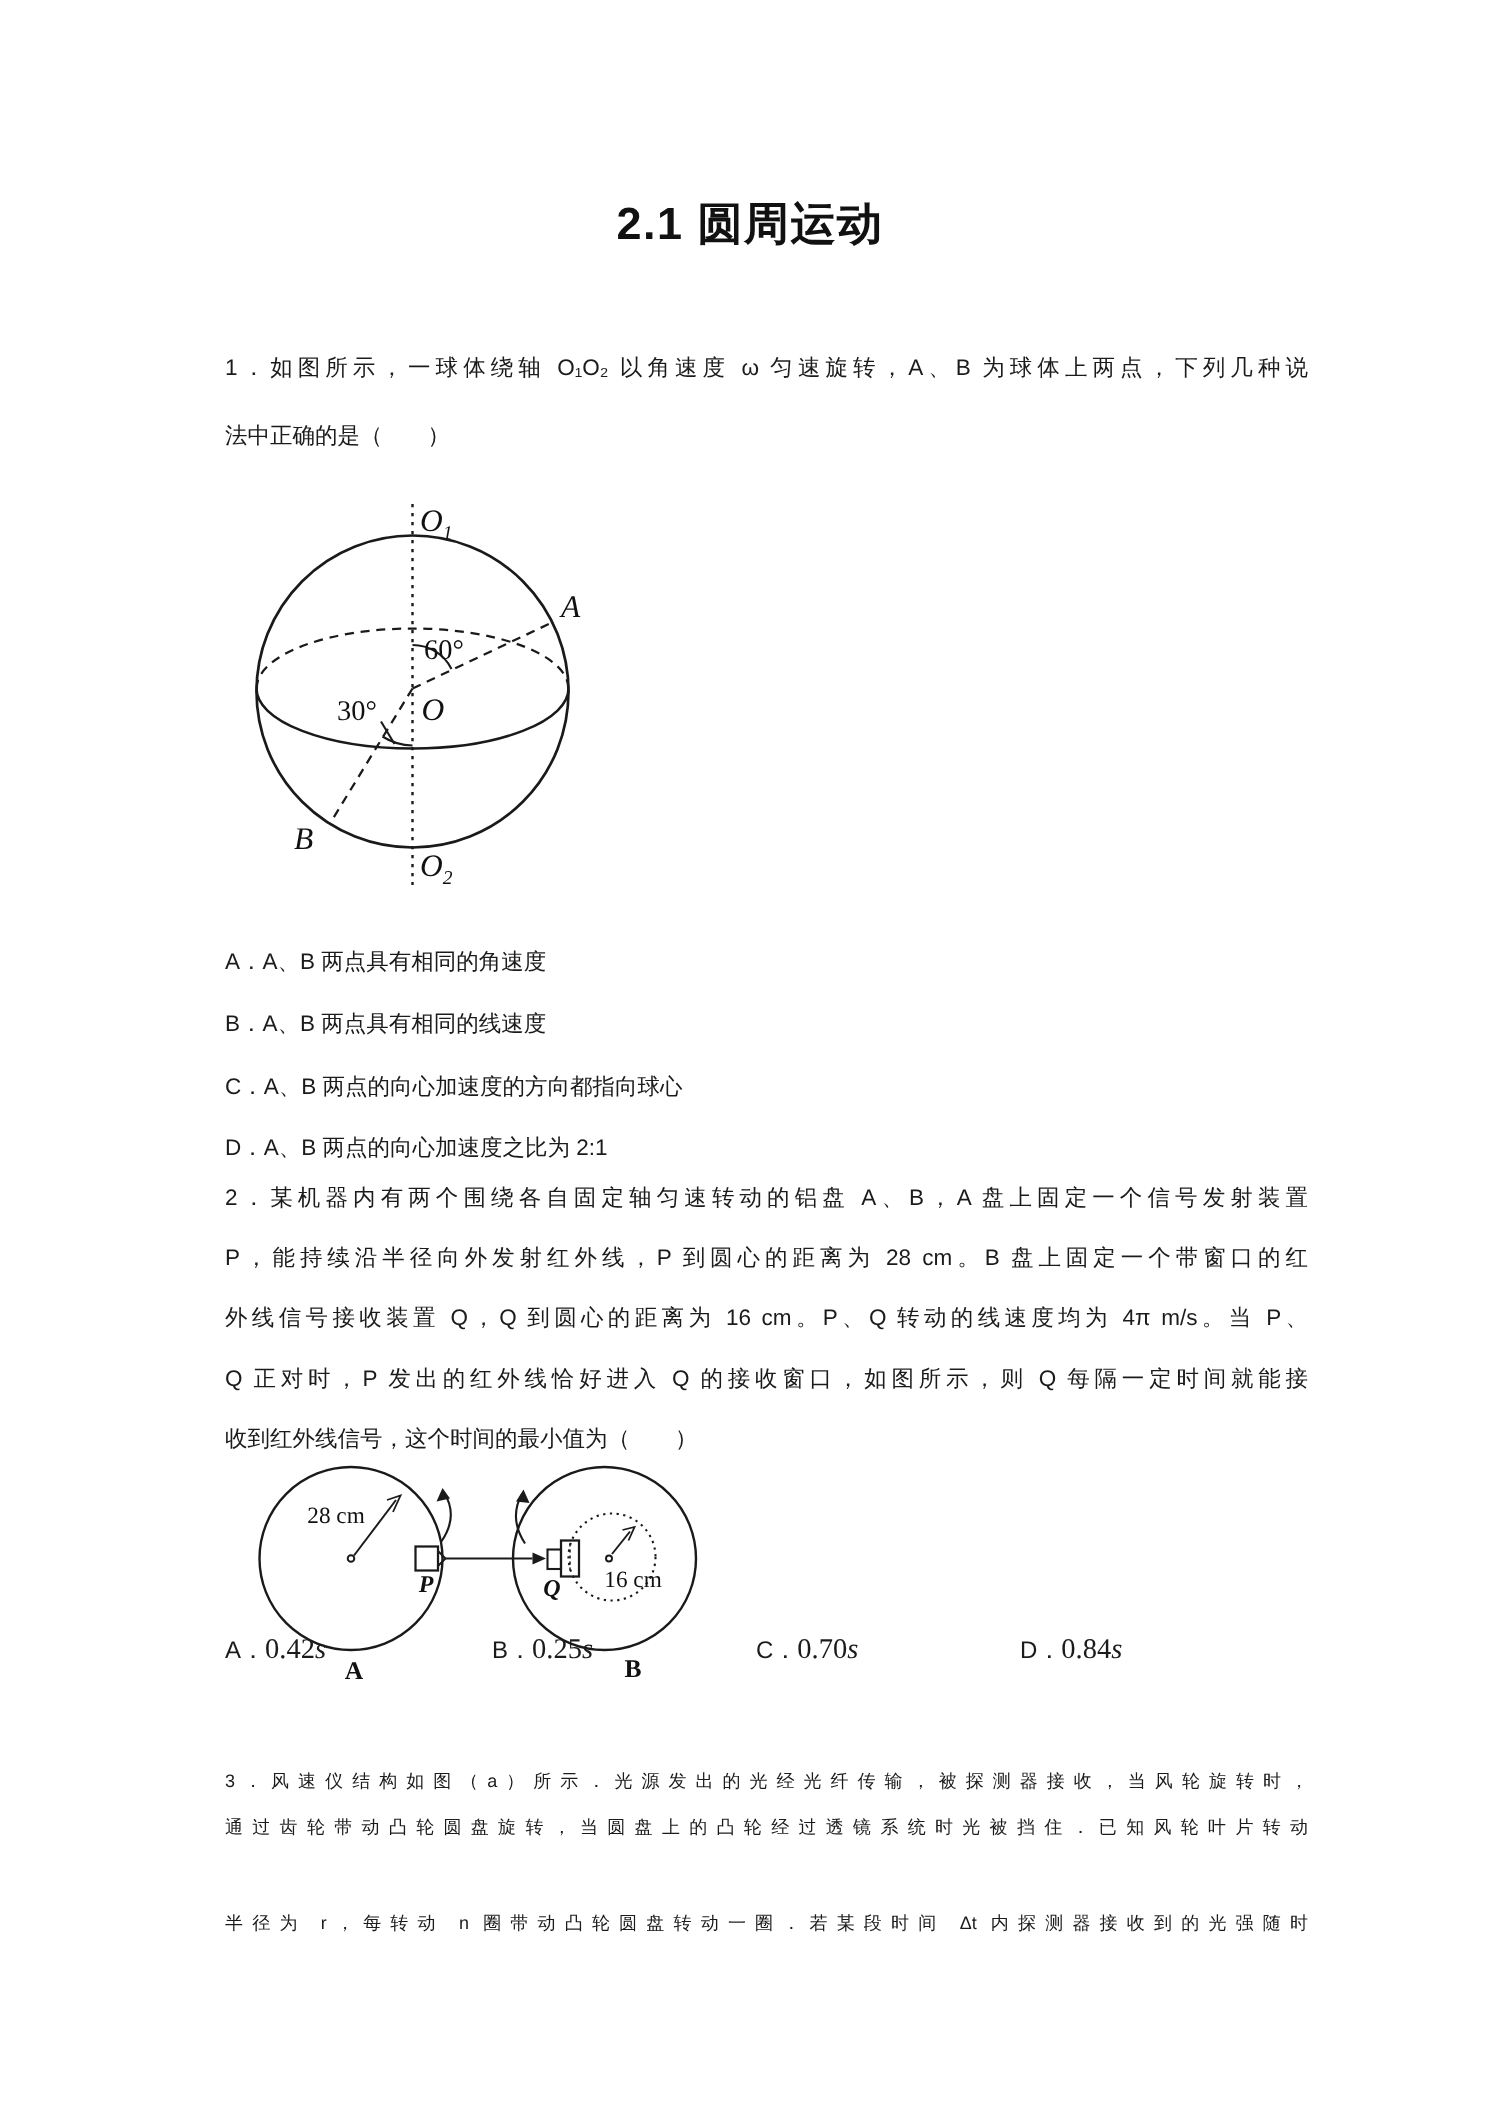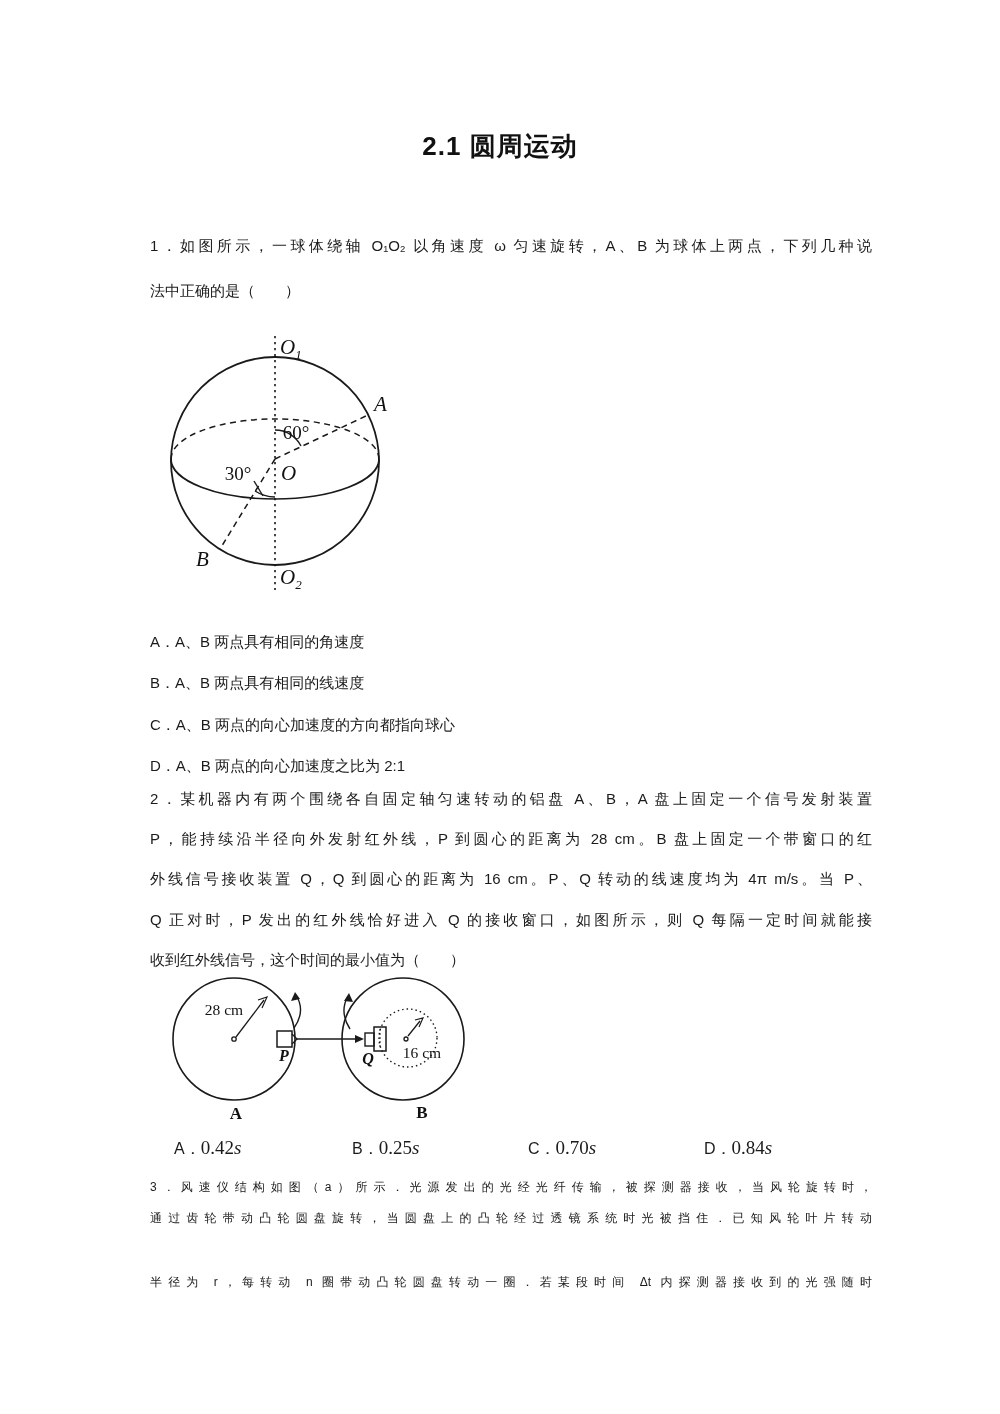--- a/index.html
+++ b/index.html
@@ -5,41 +5,41 @@
   * { margin:0; padding:0; box-sizing:border-box; }
   html,body { background:#ffffff; }
   .page {
     position:relative; width:1000px; height:1414px; background:#ffffff;
     font-family:"Liberation Sans", sans-serif; color:#1b1b1b; overflow:hidden;
   }
   .hline {
     position:absolute; left:0; width:100%; text-align:center;
     font-weight:bold; color:#111;
   }
-  .title    { top:129px; font-size:26px; letter-spacing:1px; }
+  .title    { top:129px; font-size:30px; letter-spacing:1px; }
   .subtitle { top:180px; font-size:26px; letter-spacing:1px; }
   .tline {
     position:absolute; left:150px; width:722px;
     font-size:15px; line-height:22px; color:#1b1b1b;
   }
   .just { text-align:justify; text-align-last:justify; }
   .q3line { font-size:12px; line-height:20px; }
   .fig { position:absolute; }
   .fig path, .fig line, .fig circle, .fig ellipse, .fig rect, .fig polyline {
     stroke:#1a1a1a; fill:none;
   }
   .fig text { fill:#111; stroke:none; }
   .sit  { font-family:"Liberation Serif", serif; font-style:italic; font-size:21px; }
   .ssub { font-size:13px; font-style:italic; }
   .sdeg { font-family:"Liberation Serif", serif; font-size:19px; }
   .dit  { font-family:"Liberation Serif", serif; font-style:italic; font-weight:bold; font-size:16px; }
   .dtxt { font-family:"Liberation Serif", serif; font-size:15.5px; }
   .dbold{ font-family:"Liberation Serif", serif; font-weight:bold; font-size:17px; }
   .solidhead { fill:#1a1a1a; stroke:none; }
-  .choice { position:absolute; top:1136px; line-height:24px; white-space:nowrap;margin-left:24px; }
+  .choice { position:absolute; top:1088px; line-height:24px; white-space:nowrap; }
   .clabel { font-size:16px; color:#1b1b1b; }
   .cnum   { font-family:"Liberation Serif", serif; font-size:19px; }
   .cunit  { font-family:"Liberation Serif", serif; font-size:19px; font-style:italic; }
 </style>
 </head>
 <body>
 
 <div class="page">
 
   <div class="hline title">2.1 圆周运动</div>

